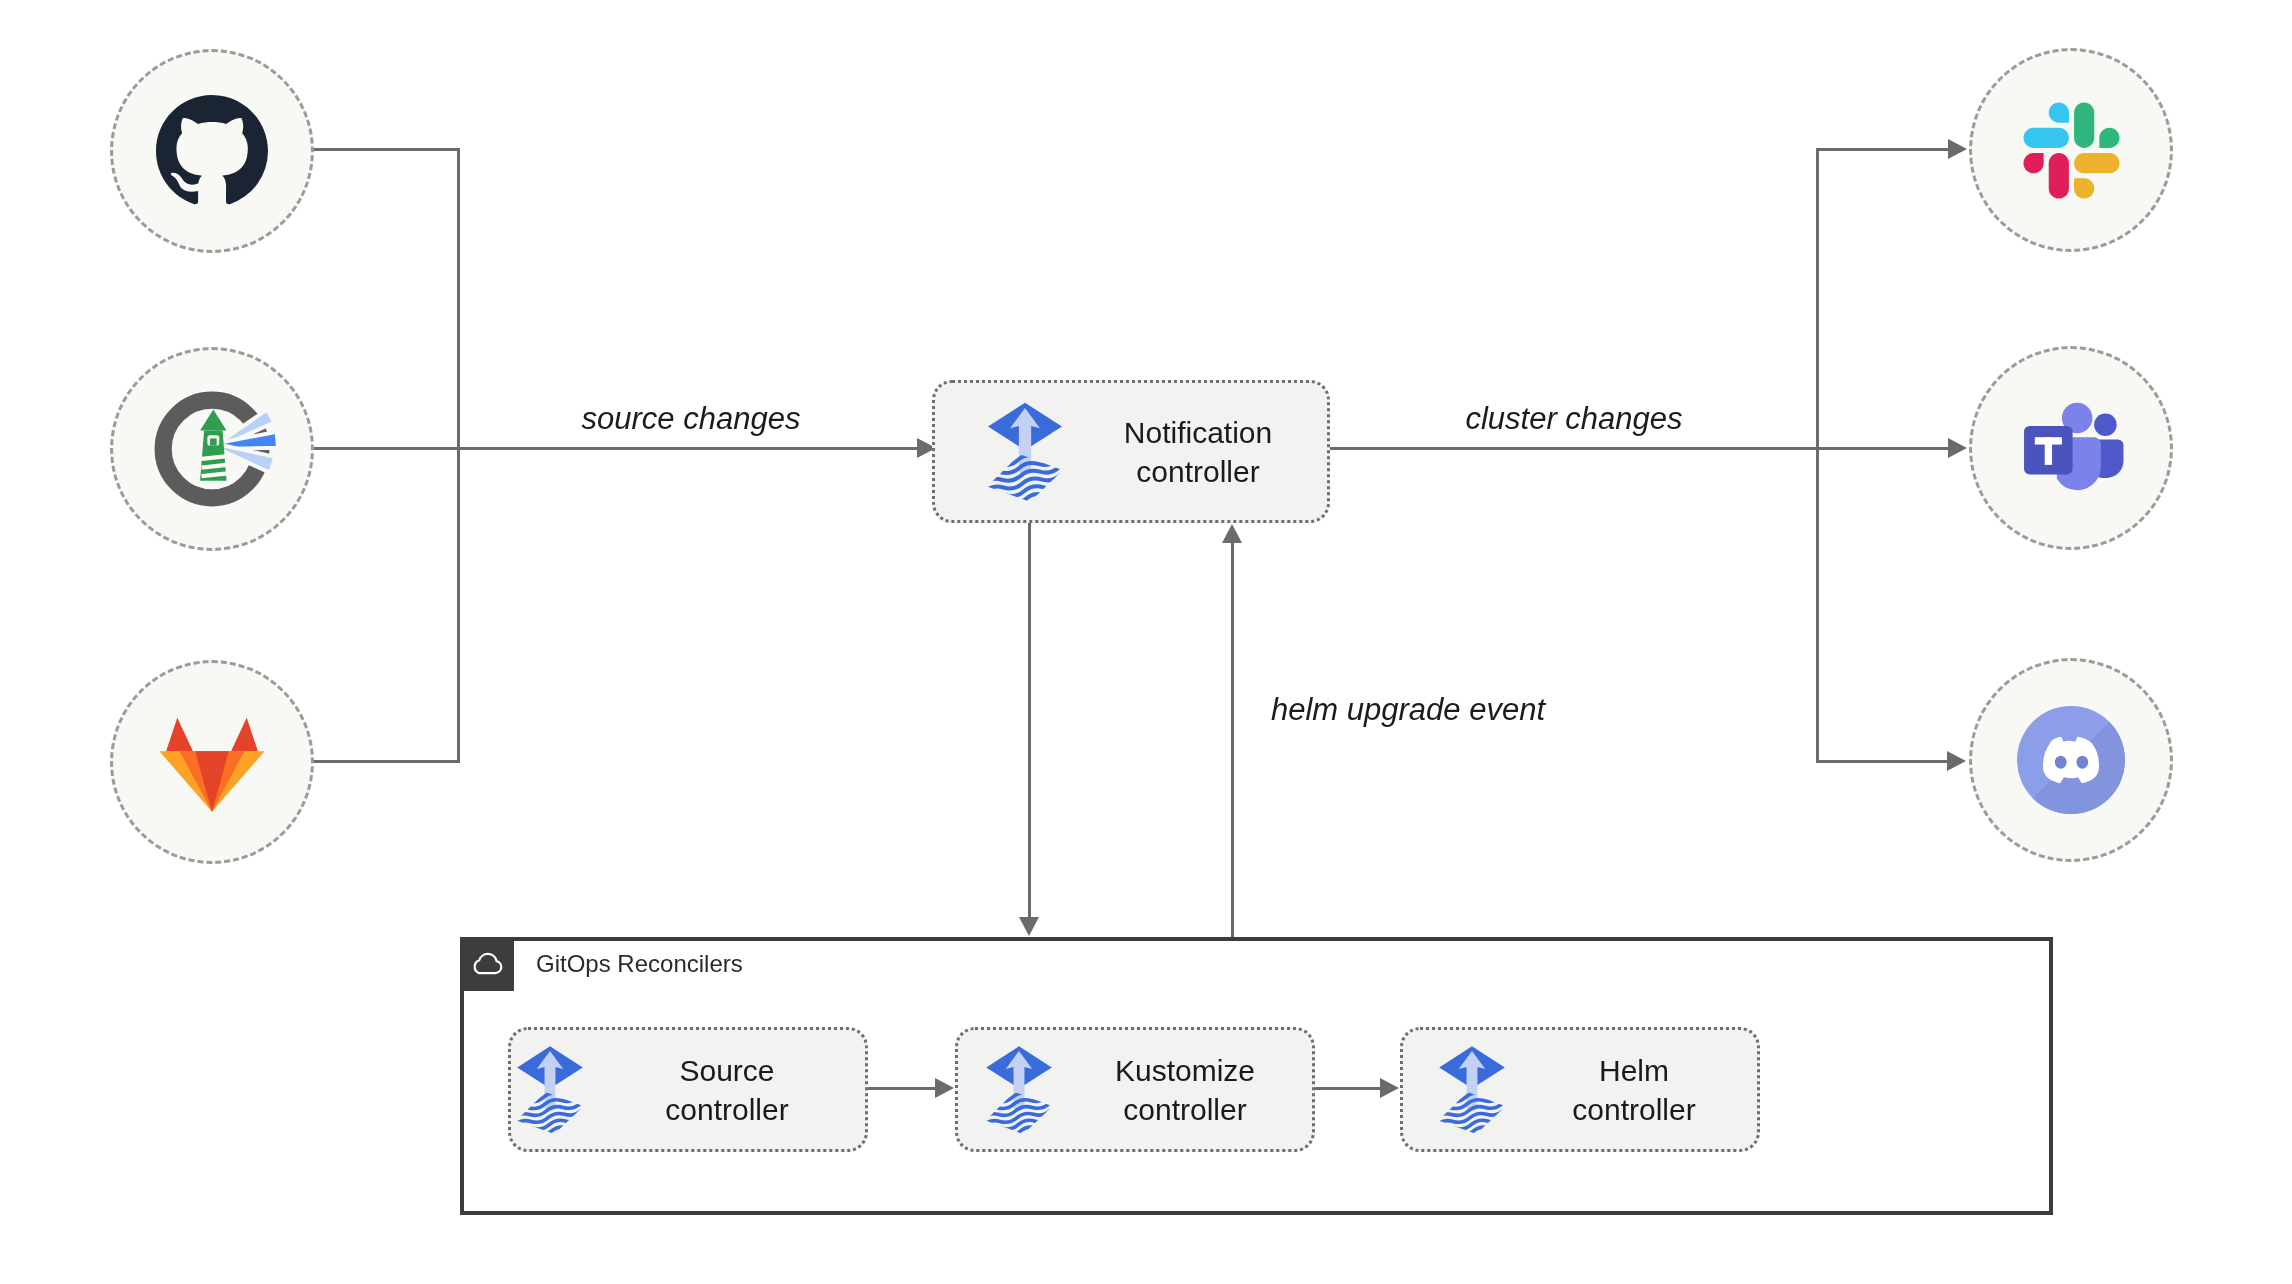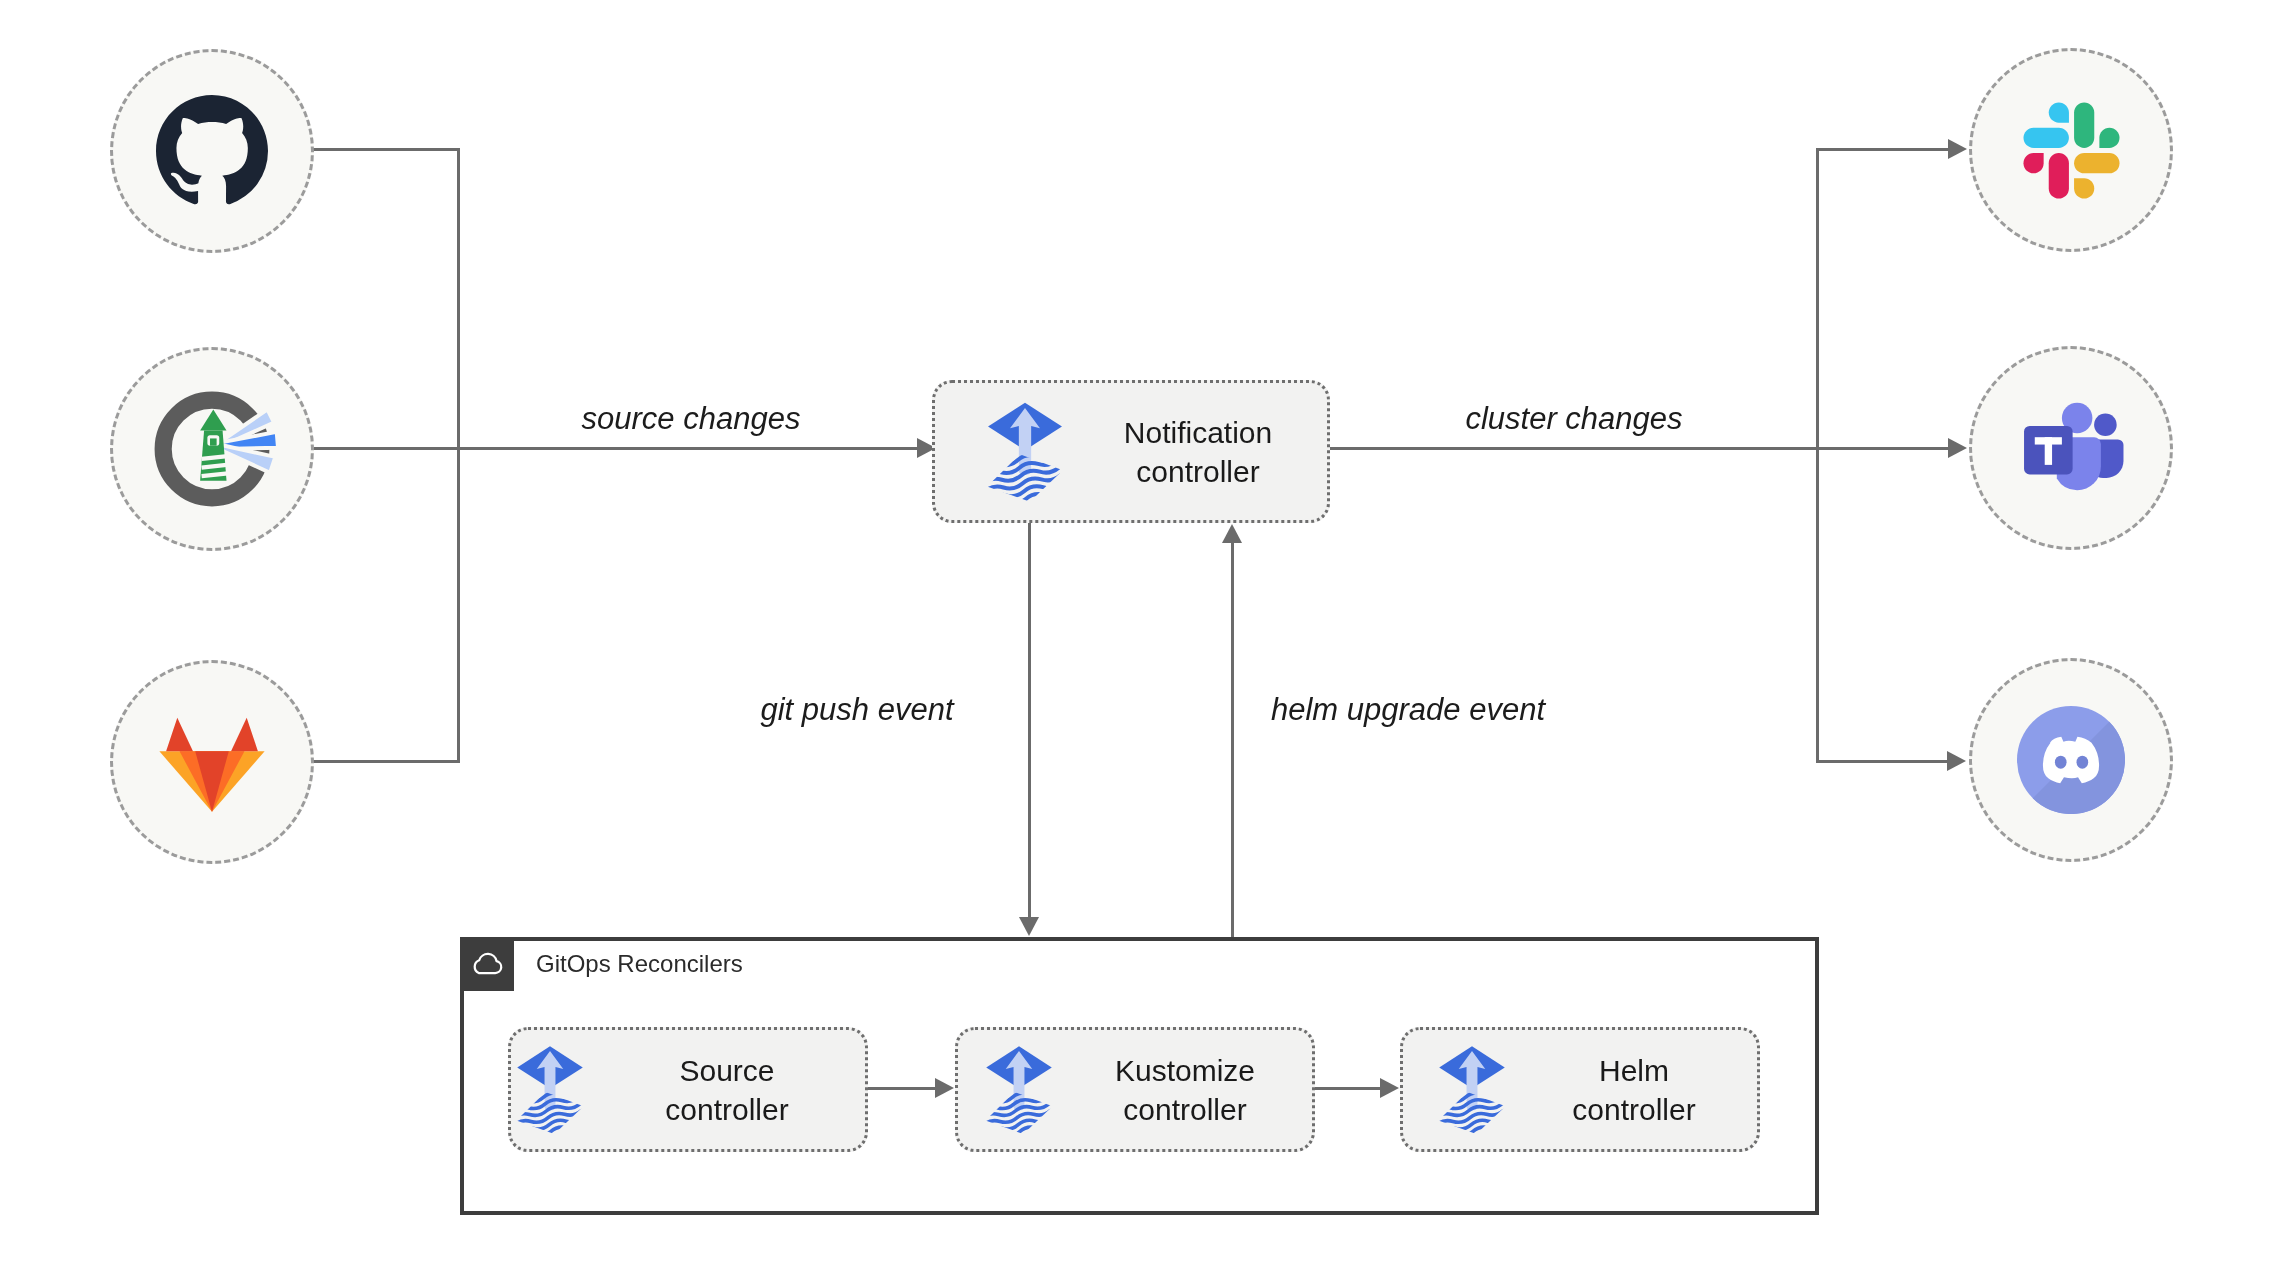--- a/index.html
+++ b/index.html
@@ -148,21 +148,20 @@
   <div class="line" style="left:1231px;top:543px;width:3px;height:394px"></div>
   <div class="head-up" style="left:1222px;top:524px"></div>
 
   <div class="line" style="left:868px;top:1087px;width:69px;height:3px"></div>
   <div class="head-right" style="left:935px;top:1078px"></div>
   <div class="line" style="left:1315px;top:1087px;width:67px;height:3px"></div>
   <div class="head-right" style="left:1380px;top:1078px"></div>
 
   <div class="edge-label" style="left:541px;top:398px;width:300px">source changes</div>
   <div class="edge-label" style="left:1424px;top:398px;width:300px">cluster changes</div>
-  <div class="edge-label" style="left:702px;top:689px;width:310px">git push event</div>
   <div class="edge-label" style="left:1253px;top:689px;width:310px">helm upgrade event</div>
 
   <div class="node-circle" style="left:110px;top:49px">
     <svg width="112" height="112">
         <use href="#sym-github"></use>
       </svg>
   </div>
   <div class="node-circle" style="left:110px;top:347px">
     <svg width="132" height="132">
         <use href="#sym-harbor"></use>
@@ -193,21 +192,21 @@
   <div class="ctrl-box" style="left:932px;top:380px;width:398px;height:143px;padding-left:46px">
     <svg class="flux" width="88" height="118">
         <use href="#sym-flux"></use>
       </svg>
     <div class="ctrl-label">
       <div>Notification</div>
       <div>controller</div>
     </div>
   </div>
 
-  <div class="gitops-box" style="left:460px;top:937px;width:1359px;height:278px">
+  <div class="gitops-box" style="left:460px;top:937px;width:1593px;height:278px">
     <div class="gitops-badge">
       <svg width="36" height="26">
           <use href="#sym-cloud"></use>
         </svg>
     </div>
     <div class="gitops-title">GitOps Reconcilers</div>
 
     <div class="ctrl-box" style="left:44px;top:86px;width:360px;height:125px;">
       <svg class="flux" width="78" height="104">
           <use href="#sym-flux"></use>

